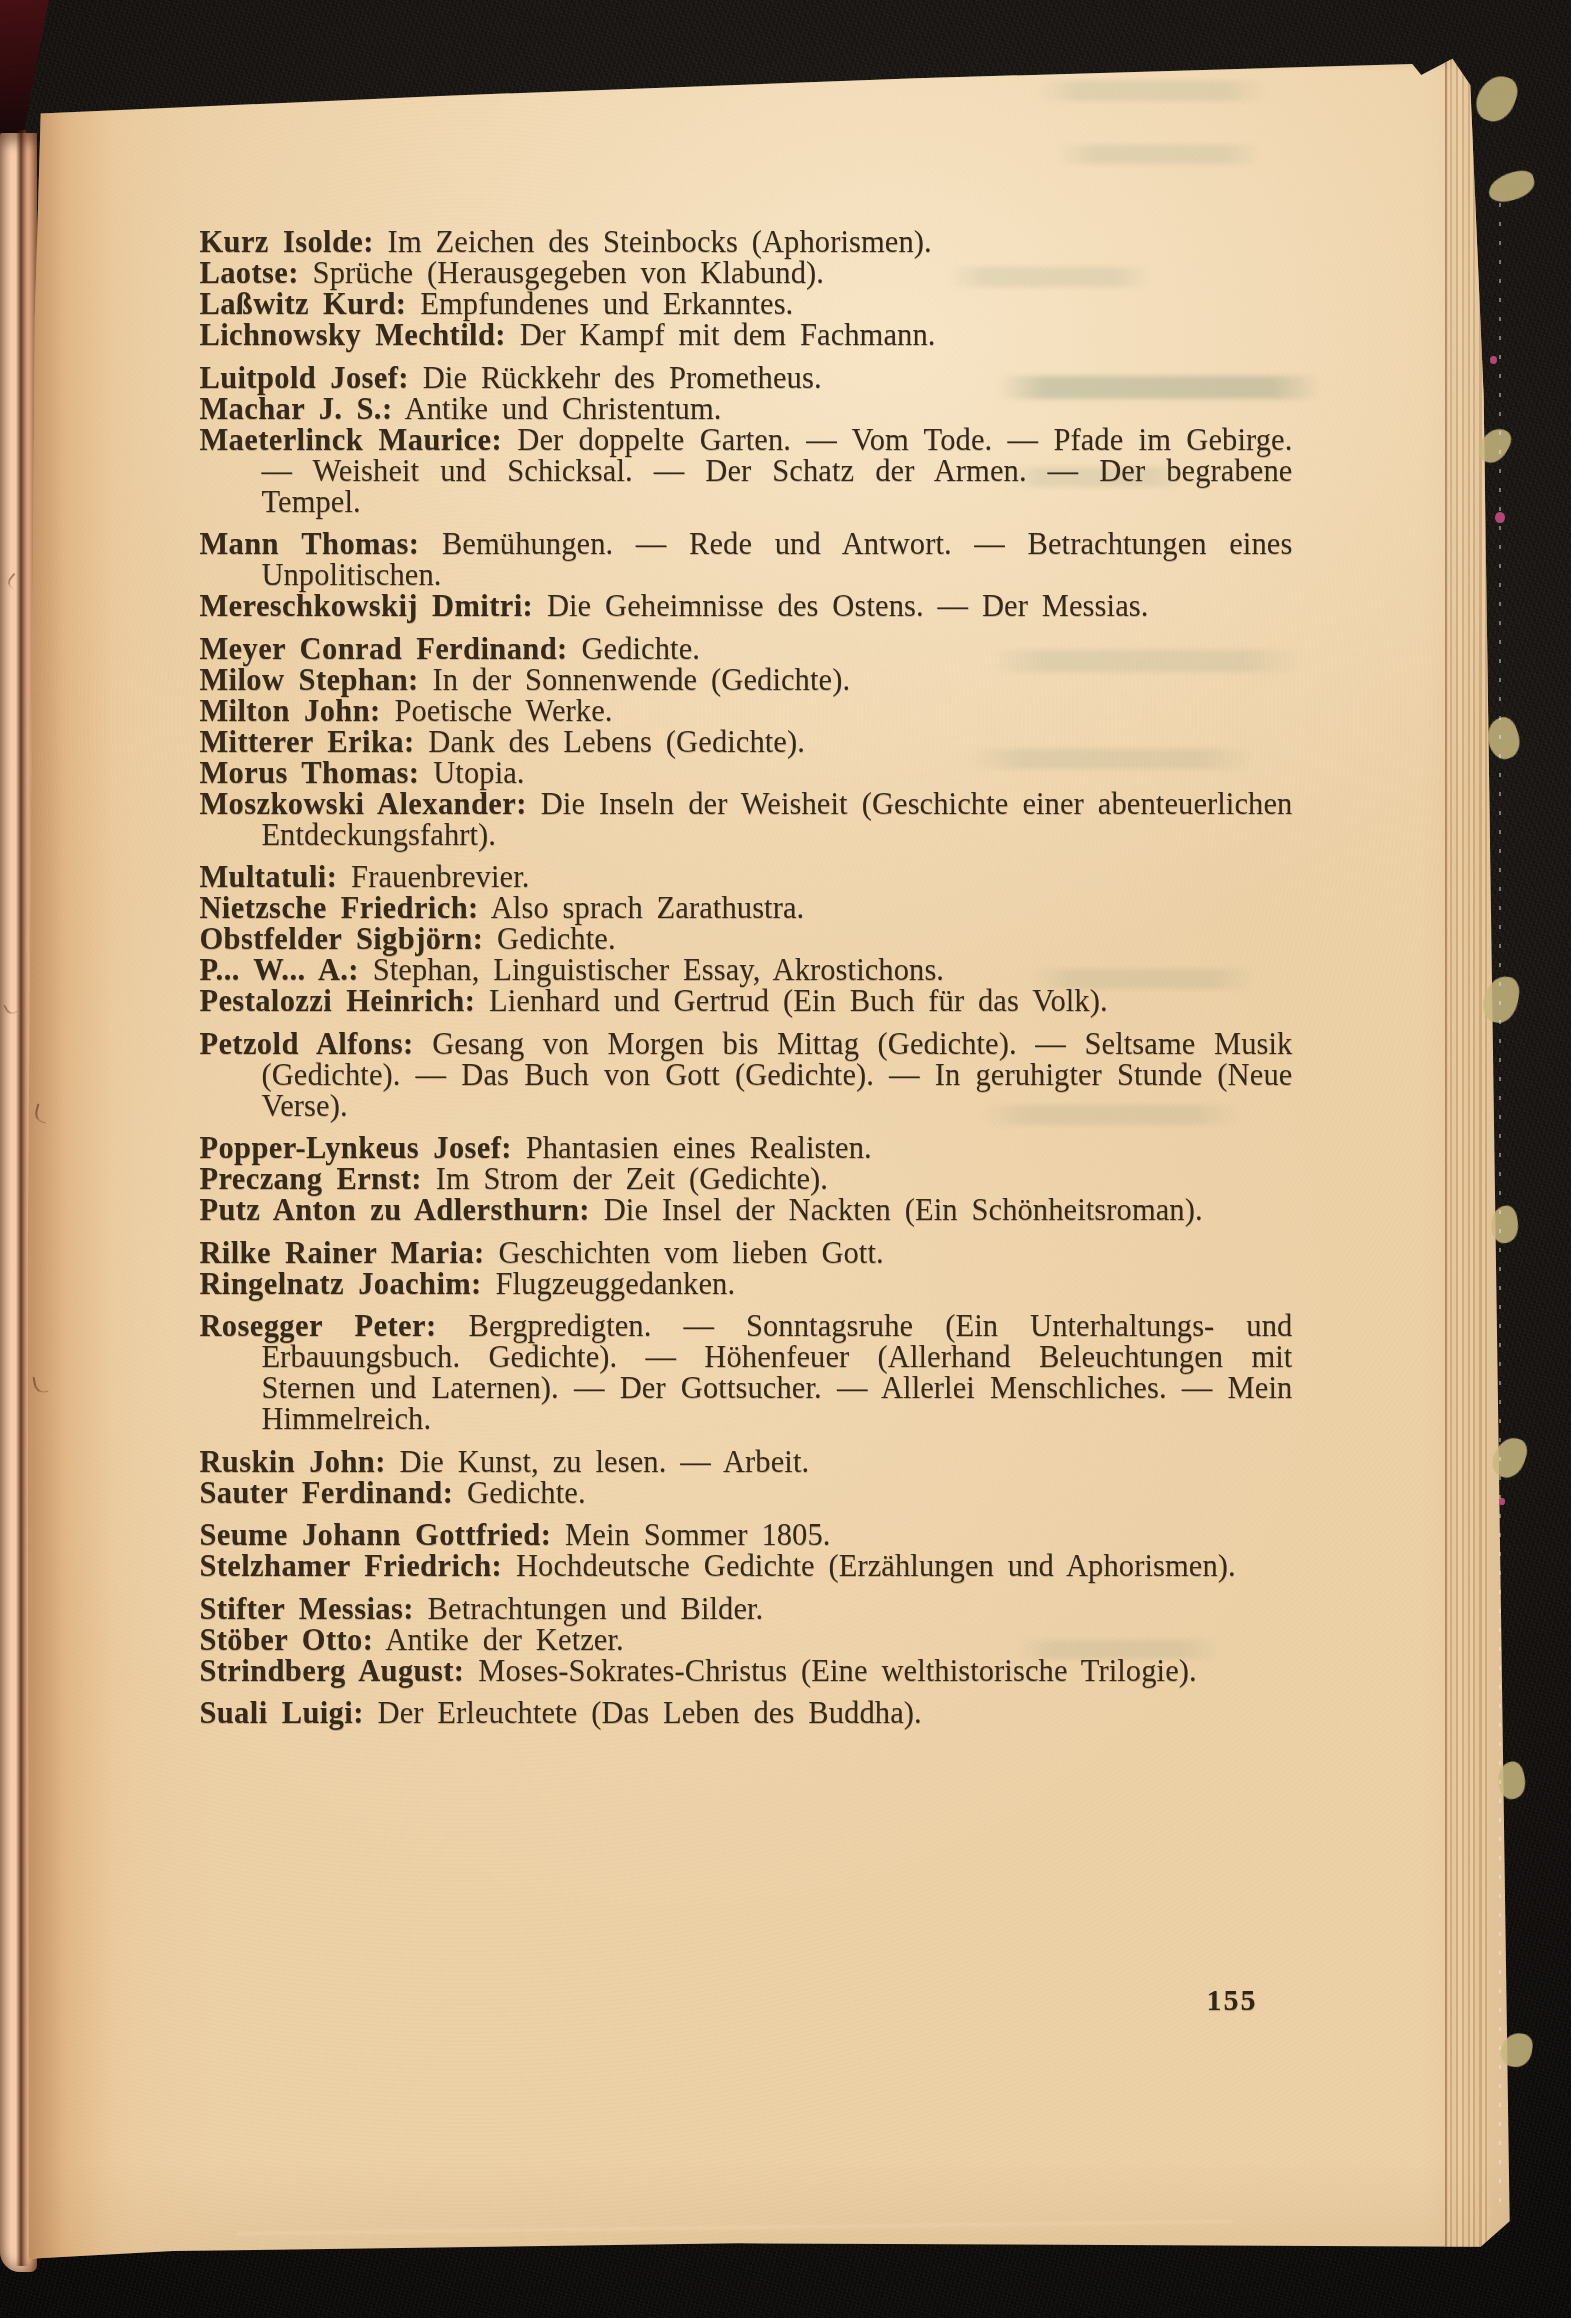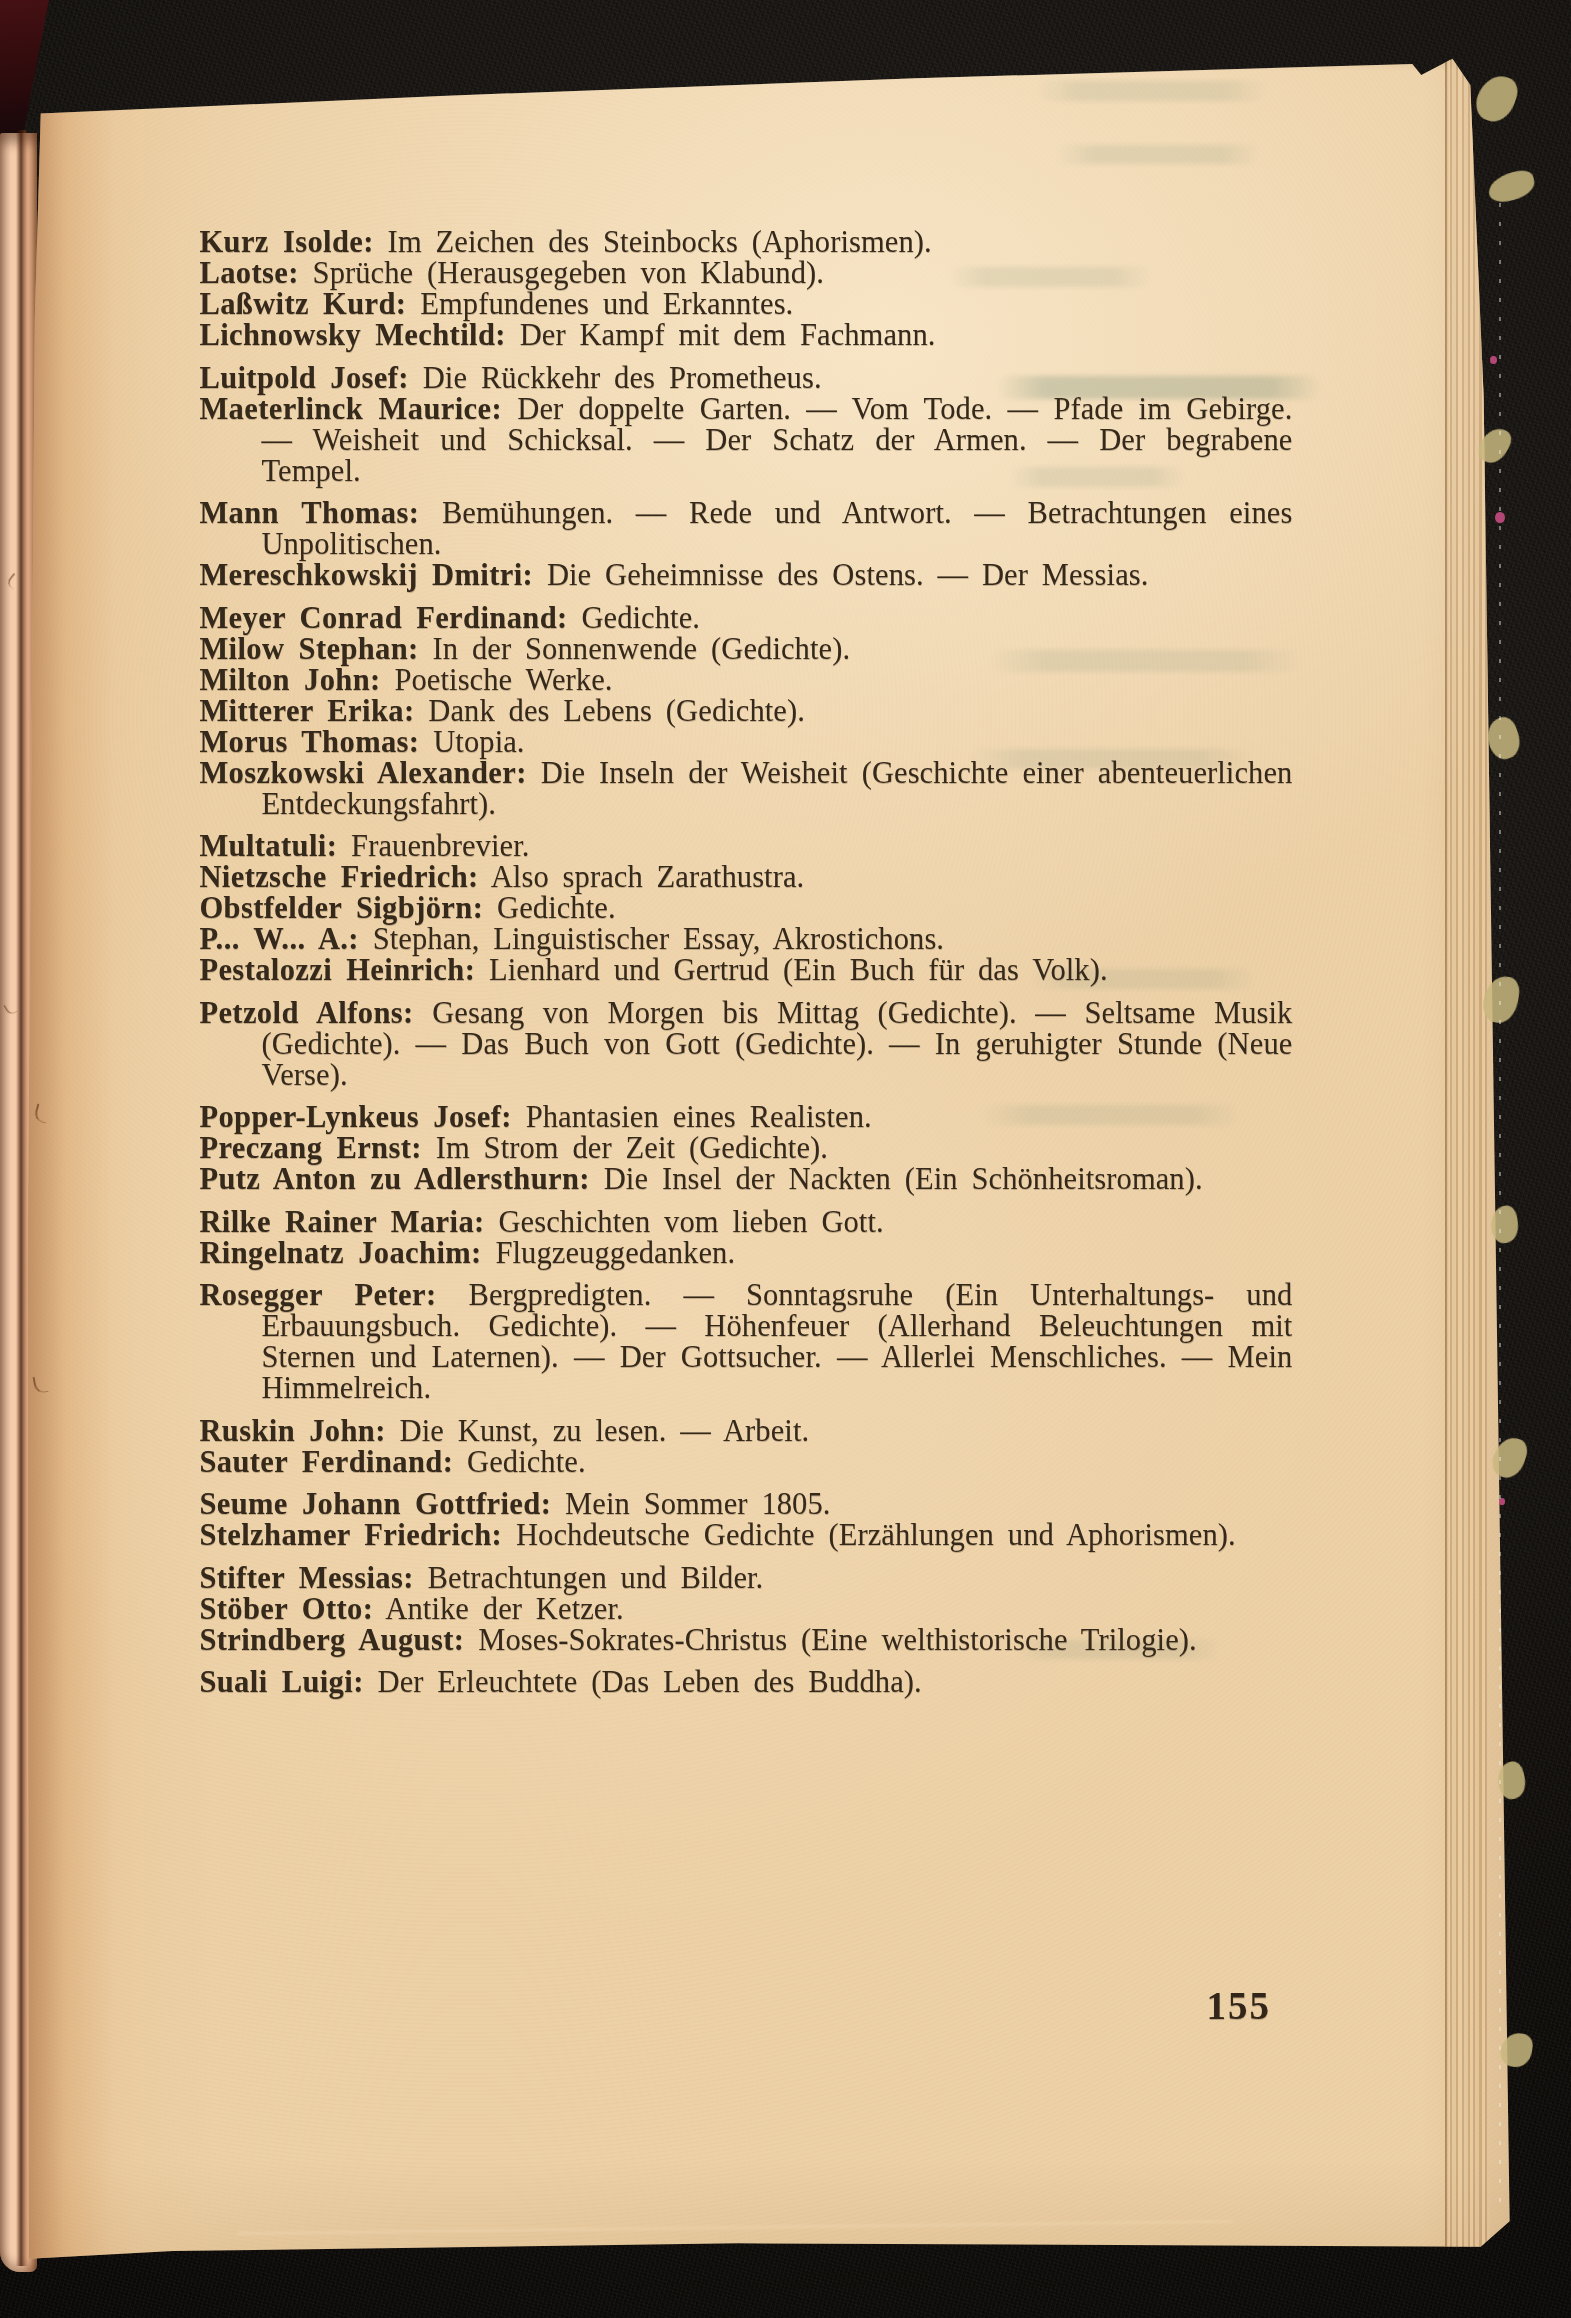--- a/index.html
+++ b/index.html
@@ -47,21 +47,21 @@
     background:linear-gradient(90deg, transparent 0%, rgba(138,152,126,0.17) 18%, rgba(138,152,126,0.17) 82%, transparent 100%);}
   .ghost.strong{background:linear-gradient(90deg, transparent 0%, rgba(116,140,116,0.30) 15%, rgba(116,140,116,0.30) 85%, transparent 100%);}
   .content{position:absolute;left:175px;top:173px;width:1093px;
     font-size:30.5px;line-height:31px;color:#35291b;
     text-align:justify;word-spacing:6.1px;letter-spacing:0.1px;
     text-shadow:0.3px 0.5px 0.6px rgba(80,55,30,0.28);}
   .group{margin-bottom:11.5px;}
   .entry{padding-left:62px;text-indent:-62px;}
   .author{font-weight:700;letter-spacing:0.4px;}
   .page-number{position:absolute;left:1182px;top:1929px;
-    font-size:39px;font-weight:700;letter-spacing:2px;color:#32261a;
+    font-size:30px;font-weight:700;letter-spacing:2px;color:#32261a;
     text-shadow:0.4px 0.5px 0.7px rgba(80,55,30,0.3);}
   .fray{position:absolute;background:#c9b87f;opacity:0.85;filter:blur(0.4px);
     border-radius:62% 38% 55% 45%;}
   .speck{position:absolute;background:#cf4f86;border-radius:50%;opacity:0.85;}
   .stitch-dots{position:absolute;left:1499px;top:203px;width:2px;height:2006px;opacity:0.55;
     background:repeating-linear-gradient(180deg, rgba(242,240,228,0.8) 0 4.1px, transparent 4.1px 19px);}
   .gutter-mark{position:absolute;width:11px;height:16.3px;border-left:2px solid rgba(104,58,28,0.65);
     border-bottom:1.4px solid rgba(104,58,28,0.4);border-radius:0 0 0 9.5px;filter:blur(0.2px);}
   .underpage-bottom-line{position:absolute;left:237px;top:2226px;width:996px;height:3.4px;
     background:rgba(236,212,172,0.55);transform:rotate(-0.7deg);filter:blur(0.8px);border-radius:2px;}
@@ -92,20 +92,21 @@
 
     <div class="content">
         <div class="group">
           <div class="entry"><span class="author">Kurz Isolde:</span><span class="works"> Im Zeichen des Steinbocks (Aphorismen).</span></div>
           <div class="entry"><span class="author">Laotse:</span><span class="works"> Sprüche (Herausgegeben von Klabund).</span></div>
           <div class="entry"><span class="author">Laßwitz Kurd:</span><span class="works"> Empfundenes und Erkanntes.</span></div>
           <div class="entry"><span class="author">Lichnowsky Mechtild:</span><span class="works"> Der Kampf mit dem Fachmann.</span></div>
         </div>
         <div class="group">
           <div class="entry"><span class="author">Luitpold Josef:</span><span class="works"> Die Rückkehr des Prometheus.</span></div>
+          <div class="entry"><span class="author">Machar J. S.:</span><span class="works"> Antike und Christentum.</span></div>
           <div class="entry"><span class="author">Maeterlinck Maurice:</span><span class="works"> Der doppelte Garten. — Vom Tode. — Pfade im Gebirge. — Weisheit und Schicksal. — Der Schatz der Armen. — Der begrabene Tempel.</span></div>
         </div>
         <div class="group">
           <div class="entry"><span class="author">Mann Thomas:</span><span class="works"> Bemühungen. — Rede und Antwort. — Betrachtungen eines Unpolitischen.</span></div>
           <div class="entry"><span class="author">Mereschkowskij Dmitri:</span><span class="works"> Die Geheimnisse des Ostens. — Der Messias.</span></div>
         </div>
         <div class="group">
           <div class="entry"><span class="author">Meyer Conrad Ferdinand:</span><span class="works"> Gedichte.</span></div>
           <div class="entry"><span class="author">Milow Stephan:</span><span class="works"> In der Sonnenwende (Gedichte).</span></div>
           <div class="entry"><span class="author">Milton John:</span><span class="works"> Poetische Werke.</span></div>

